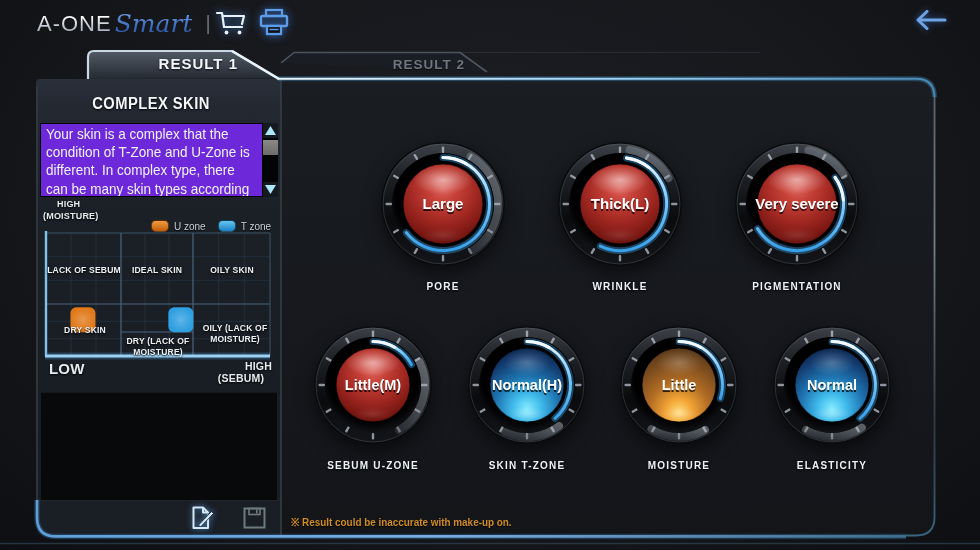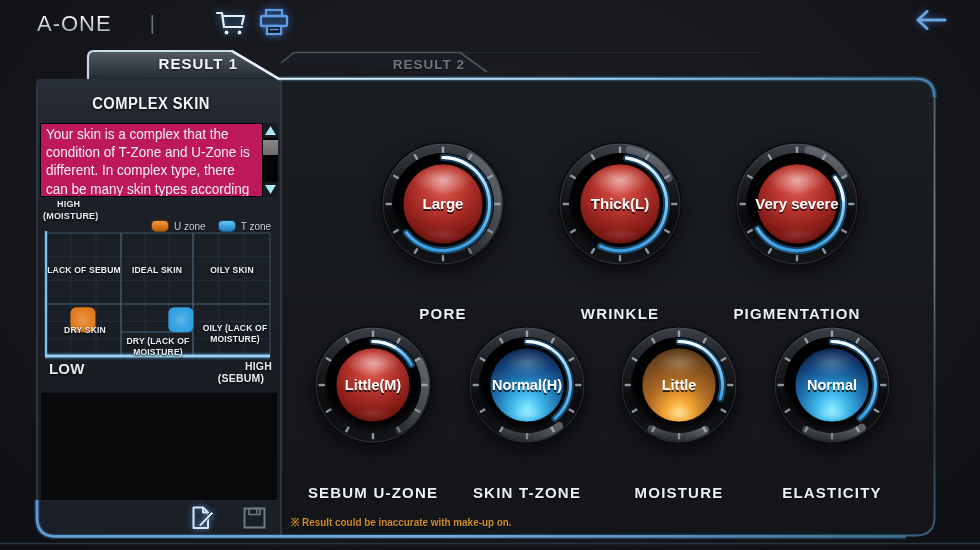--- a/index.html
+++ b/index.html
@@ -4,21 +4,21 @@
 <style>
   html,body{margin:0;padding:0;background:#0c0d0f;}
   body{width:980px;height:550px;position:relative;overflow:hidden;
        font-family:"Liberation Sans", sans-serif;
        background:radial-gradient(ellipse at 50% 38%, #1d1f24 0%, #17181c 55%, #0e0f12 100%);}
   .abs{position:absolute;}
   svg{display:block;}
 
   
   #topbar{left:0;top:0;width:980px;height:46px;}
-  #brand{left:37px;top:7px;height:34px;display:flex;align-items:center;gap:25px;}
+  #brand{left:37px;top:7px;height:34px;display:flex;align-items:center;}
   #brand-primary{font-size:22px;letter-spacing:1px;font-weight:normal;
      background:linear-gradient(#ffffff 20%, #c7cdd6 55%, #8e97a4 100%);
      -webkit-background-clip:text;background-clip:text;color:transparent;}
   #brand-script{font-family:"DejaVu Serif", serif;font-style:italic;font-weight:normal;
      font-size:25px;margin-left:3px;margin-top:-2px;
      background:linear-gradient(#7fabec 0%, #3c6cc2 60%, #2c4f96 100%);
      -webkit-background-clip:text;background-clip:text;color:transparent;}
   #brand-divider{color:#6a7076;font-size:20px;margin:0 0 2px 13px;font-weight:normal;}
   #cart-button{left:214px;top:8px;width:36px;height:30px;cursor:pointer;}
   #print-button{left:257px;top:7px;width:34px;height:31px;cursor:pointer;}
@@ -28,21 +28,21 @@
   .tab-label{font-weight:bold;letter-spacing:1px;text-align:right;cursor:pointer;}
   #tab1-label{left:98px;top:55px;width:140px;font-size:15px;color:#f3f7fb;
       text-shadow:0 1px 2px rgba(0,0,0,.8);}
   #tab2-label{left:320px;top:57px;width:145px;font-size:13.5px;color:#70767f;
       text-shadow:0 1px 1px rgba(0,0,0,.6);}
 
   
   #complex-title{left:40px;top:95px;width:222px;text-align:center;font-size:16px;
       font-weight:bold;color:#f4f6f8;letter-spacing:.5px;text-shadow:0 1px 2px #000;
       transform:scaleX(.92);}
-  #desc-box{left:40px;top:123px;width:223px;height:74px;background:#be185d;
+  #desc-box{left:40px;top:123px;width:223px;height:74px;background:#6d28d9;
       border:1px solid #000;box-sizing:border-box;padding:1px 0 0 5px;overflow:hidden;}
   #desc-text{font-size:15px;line-height:18.2px;color:#f0f2f4;white-space:pre;
       letter-spacing:0px;transform:scaleX(.9);transform-origin:0 0;width:112%;}
   #scrollbar{left:263px;top:123px;width:15px;height:74px;background:#030405;}
   .scroll-arrow{position:absolute;left:0;width:15px;height:15px;background:#141a20;cursor:pointer;}
   .scroll-arrow svg{margin:3px auto 0 auto;}
   #scroll-up{top:0;}
   #scroll-down{bottom:0;}
   #scroll-thumb{position:absolute;left:0;top:17px;width:15px;height:15px;cursor:pointer;
       background:linear-gradient(#8b8987, #6e6c6a);}
@@ -66,21 +66,21 @@
   
   #black-box{left:41px;top:392px;width:236px;height:107px;background:#08090b;
       border-top:1px solid #14171b;}
   #edit-button{left:190px;top:505px;width:26px;height:26px;cursor:pointer;}
   #save-button{left:243px;top:507px;width:23px;height:22px;cursor:pointer;}
 
   
   .knob{position:absolute;cursor:pointer;}
   .knob svg{filter:drop-shadow(0 7px 9px rgba(0,0,0,.55));}
   .gauge-label{position:absolute;transform:translateX(-50%);color:#eef2f6;font-weight:bold;
-      font-size:15px;letter-spacing:1.2px;text-shadow:0 1px 2px #000;white-space:nowrap;margin-top:24px;}
+      font-size:10px;letter-spacing:1.2px;text-shadow:0 1px 2px #000;white-space:nowrap;}
   #note{left:291px;top:514px;font-size:11px;font-weight:bold;color:#d08c28;
       text-shadow:0 1px 1px #000;letter-spacing:0;transform:scaleX(.9);transform-origin:0 0;
       white-space:nowrap;}
 </style>
 </head>
 <body>
 
 <svg width="0" height="0" style="position:absolute">
   <defs>
     <linearGradient id="kring" x1="0" y1="0" x2="0" y2="1">
@@ -203,20 +203,21 @@
   <path d="M906 536.4 L56 536.4 q-19 0 -19 -19 L37 500" fill="none" stroke="url(#botline)" stroke-width="2.6"></path>
 
   <path d="M37 500 L37 86" stroke="#343b44" stroke-width="1.6"></path>
 
   <line x1="0" y1="543.5" x2="980" y2="543.5" stroke="#2c3f4e" stroke-width="1.4" opacity=".8"></line>
 </svg>
 
 <div id="topbar" class="abs">
   <div id="brand" class="abs">
     <span id="brand-primary">A-ONE</span>
+    <span id="brand-script">Smart</span>
     <span id="brand-divider">|</span>
   </div>
   <div id="cart-button" class="abs">
     <svg width="36" height="30" viewBox="0 0 36 30" style="filter:drop-shadow(0 0 4px rgba(70,140,230,.9))">
       <path d="M3 5 L8 5 L10 19 L28 19 M10 8 L30 8 L28 16" fill="none" stroke="#e9f1f8" stroke-width="2.2" stroke-linecap="round" stroke-linejoin="round"></path>
       <circle cx="12.5" cy="24.5" r="1.9" fill="#e9f1f8"></circle>
       <circle cx="25.5" cy="24.5" r="1.9" fill="#e9f1f8"></circle>
     </svg>
   </div>
   <div id="print-button" class="abs">

